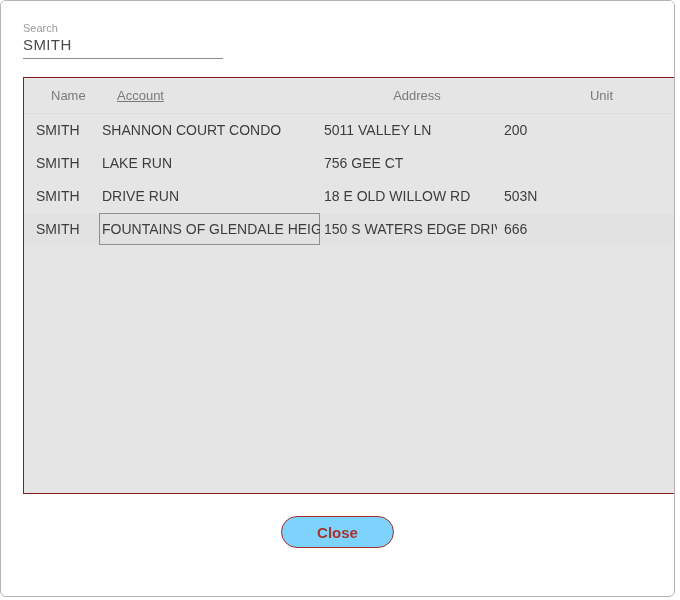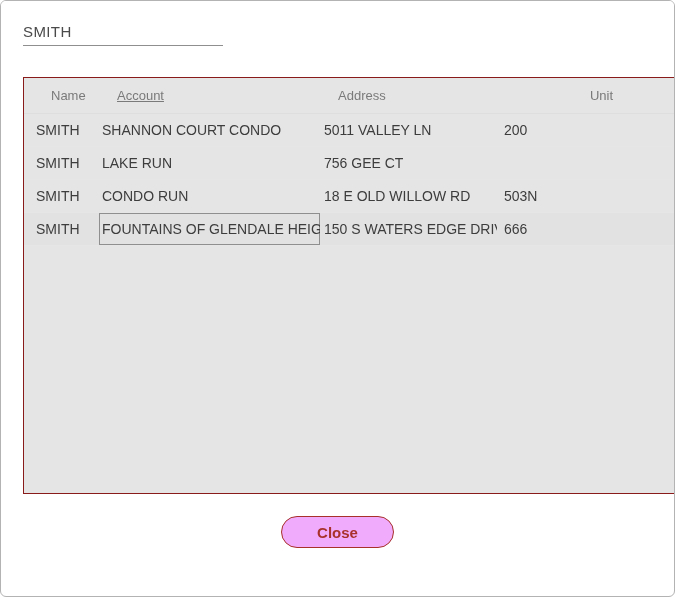--- a/index.html
+++ b/index.html
@@ -81,53 +81,54 @@
     border-bottom:1px solid #dedede;
     white-space:nowrap;overflow:hidden;
   }
   td{
     height:33px;font-size:14px;color:var(--cell-text);
     border-bottom:1px solid #e6e6e6;
     white-space:nowrap;overflow:hidden;
   }
   th:nth-child(1){padding-left:27px;}
   th:nth-child(2){padding-left:18px;text-decoration:underline;}
-  th:nth-child(3){padding-left:18px;}
+  th:nth-child(3){padding-left:18px;text-align:center;}
   th:nth-child(4){padding-left:9px;text-align:center;}
   td:nth-child(1){padding-left:12px;}
   td:nth-child(2){padding-left:3px;}
   td:nth-child(3){padding-left:4px;margin-top:42px;}
   td:nth-child(4){padding-left:7px;}
   tr.selected td{background:var(--row-highlight-bg);}
   td.cell-focused{box-shadow:inset 0 0 0 1px #8f8f8f;}
   
   .footer{
     position:absolute;left:0;right:0;top:515px;
     display:flex;justify-content:center;
   }
   .close-btn{
     min-width:113px;height:32px;
-    background:#f0abfc;
+    background:#7dd3fc;
     border:1px solid var(--accent-red);
     border-radius:16px;
     color:var(--accent-red);
     font-family:"Liberation Sans", sans-serif;
     font-size:15px;font-weight:bold;
     cursor:pointer;padding:0 24px;
   }
 </style>
 </head>
 <body>
 
 <div class="window">
 
 
   <div class="content">
 
     <div class="search-field">
+      <label>Search</label>
       <input type="text" value="SMITH" style="">
     </div>
 
     <div class="grid">
       <table>
         <colgroup>
           <col class="c-name">
             <col class="c-account">
             <col class="c-address">
             <col class="c-unit">
@@ -148,21 +149,21 @@
               <td>200</td>
             </tr>
             <tr>
               <td>SMITH</td>
               <td>LAKE RUN</td>
               <td>756 GEE CT</td>
               <td></td>
             </tr>
             <tr>
               <td>SMITH</td>
-              <td>CONDO RUN</td>
+              <td>DRIVE RUN</td>
               <td>18 E OLD WILLOW RD</td>
               <td>503N</td>
             </tr>
             <tr class="selected">
               <td>SMITH</td>
               <td class="cell-focused">FOUNTAINS OF GLENDALE HEIGHTS</td>
               <td>150 S WATERS EDGE DRIVE</td>
               <td>666</td>
             </tr>
           </tbody>

